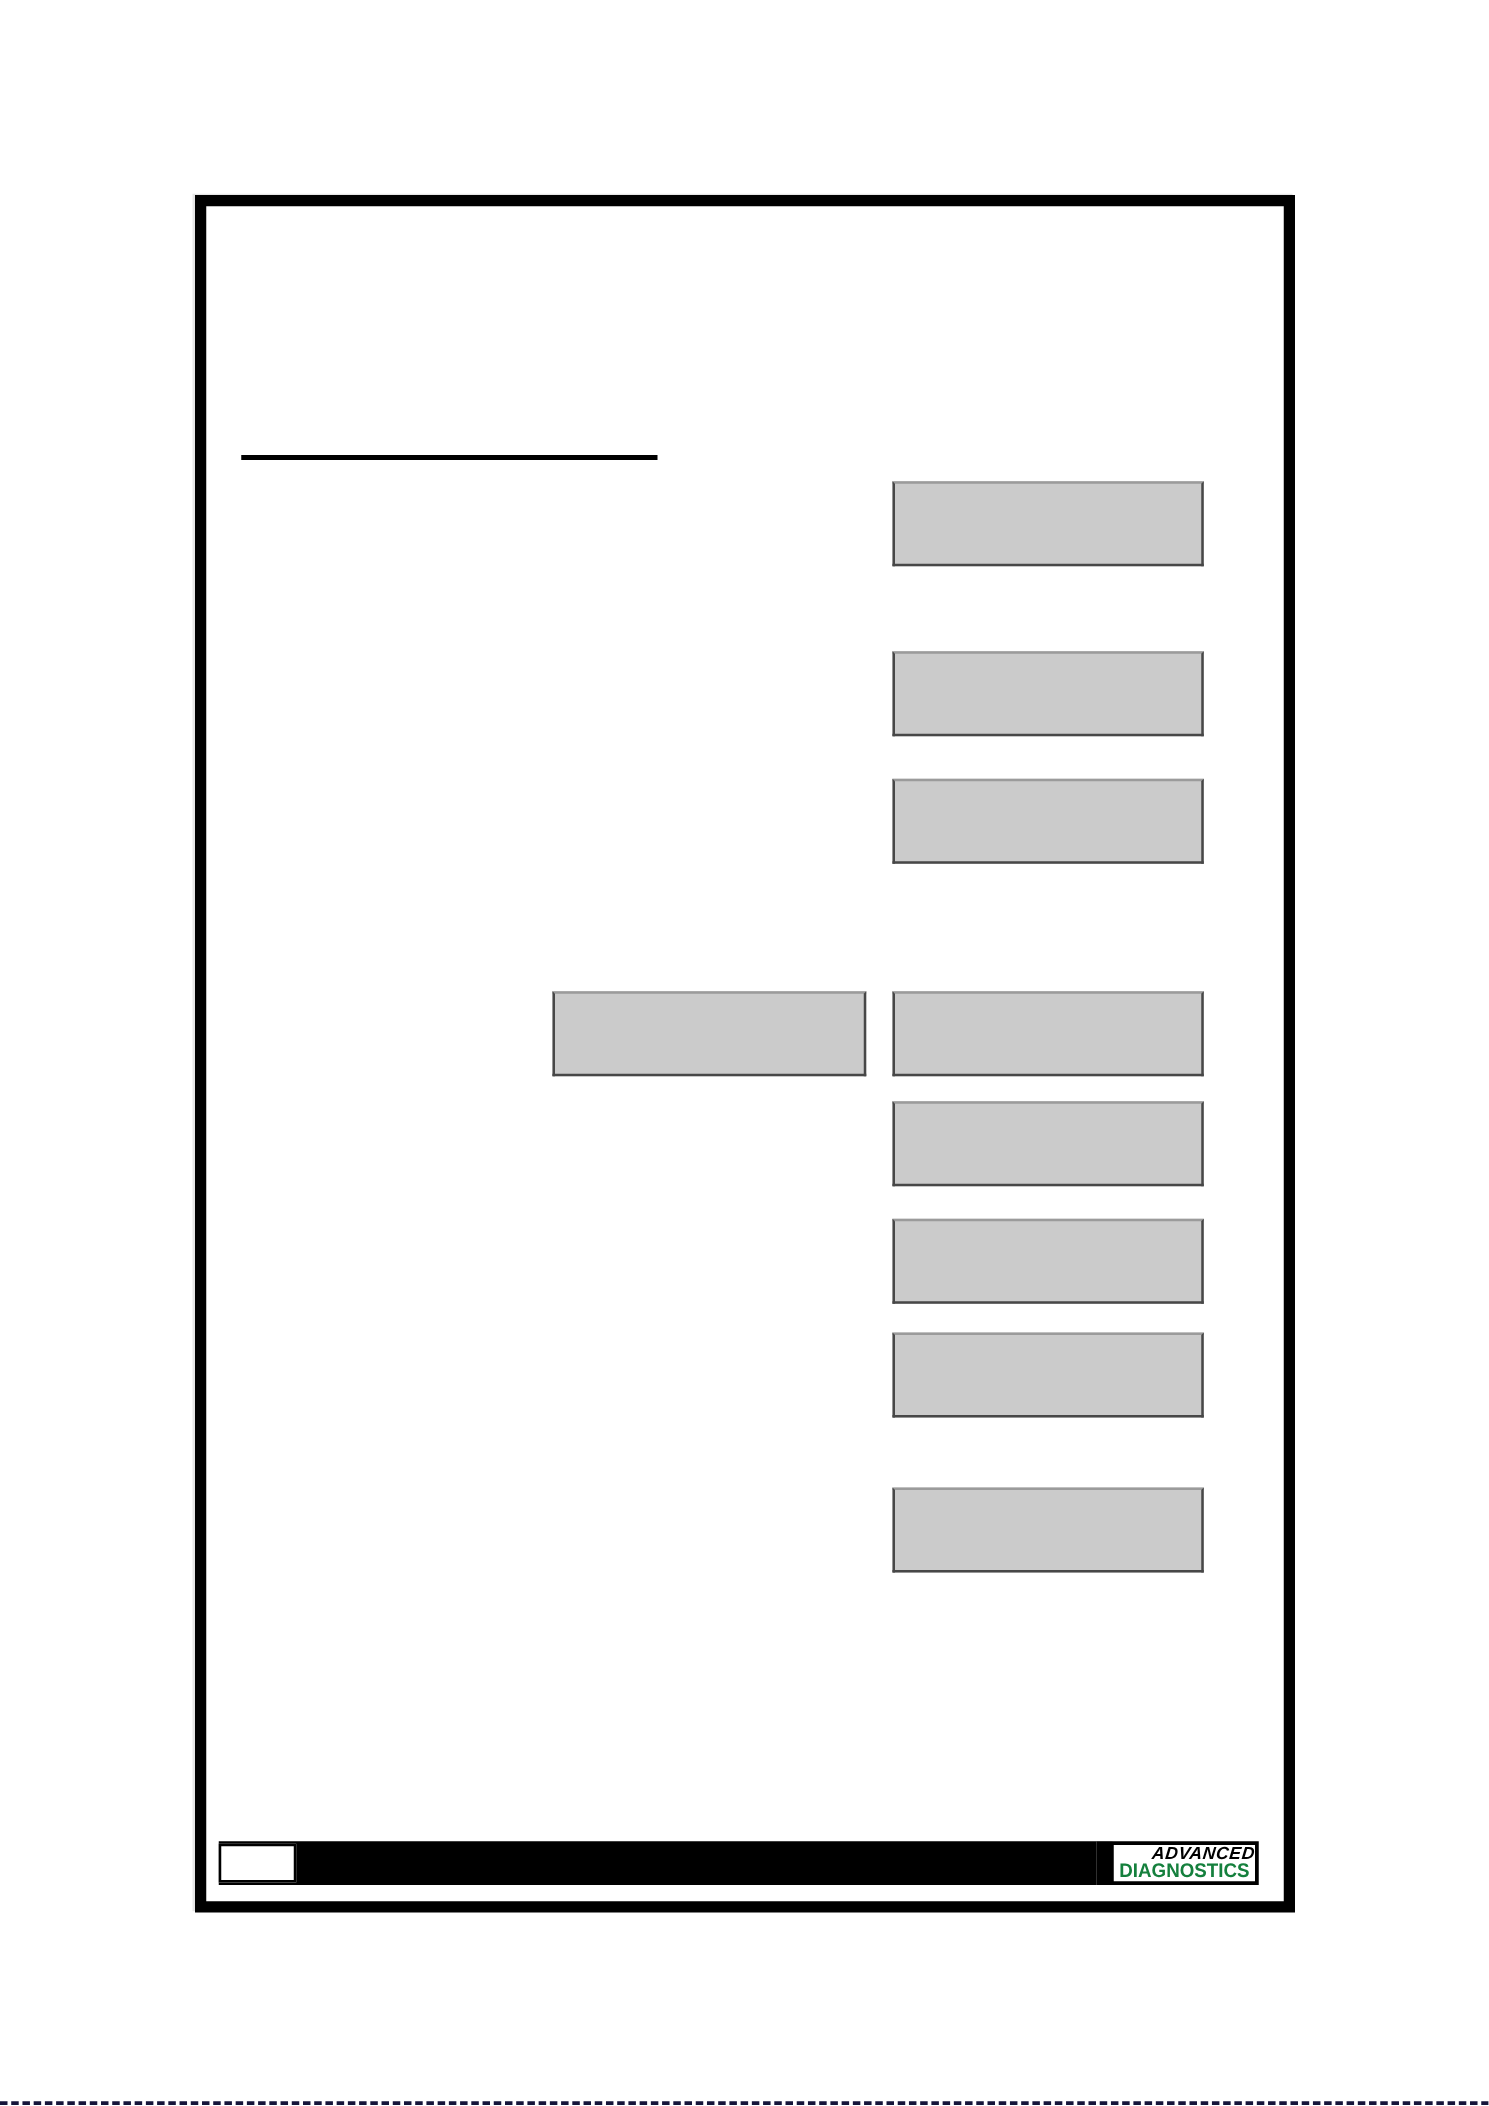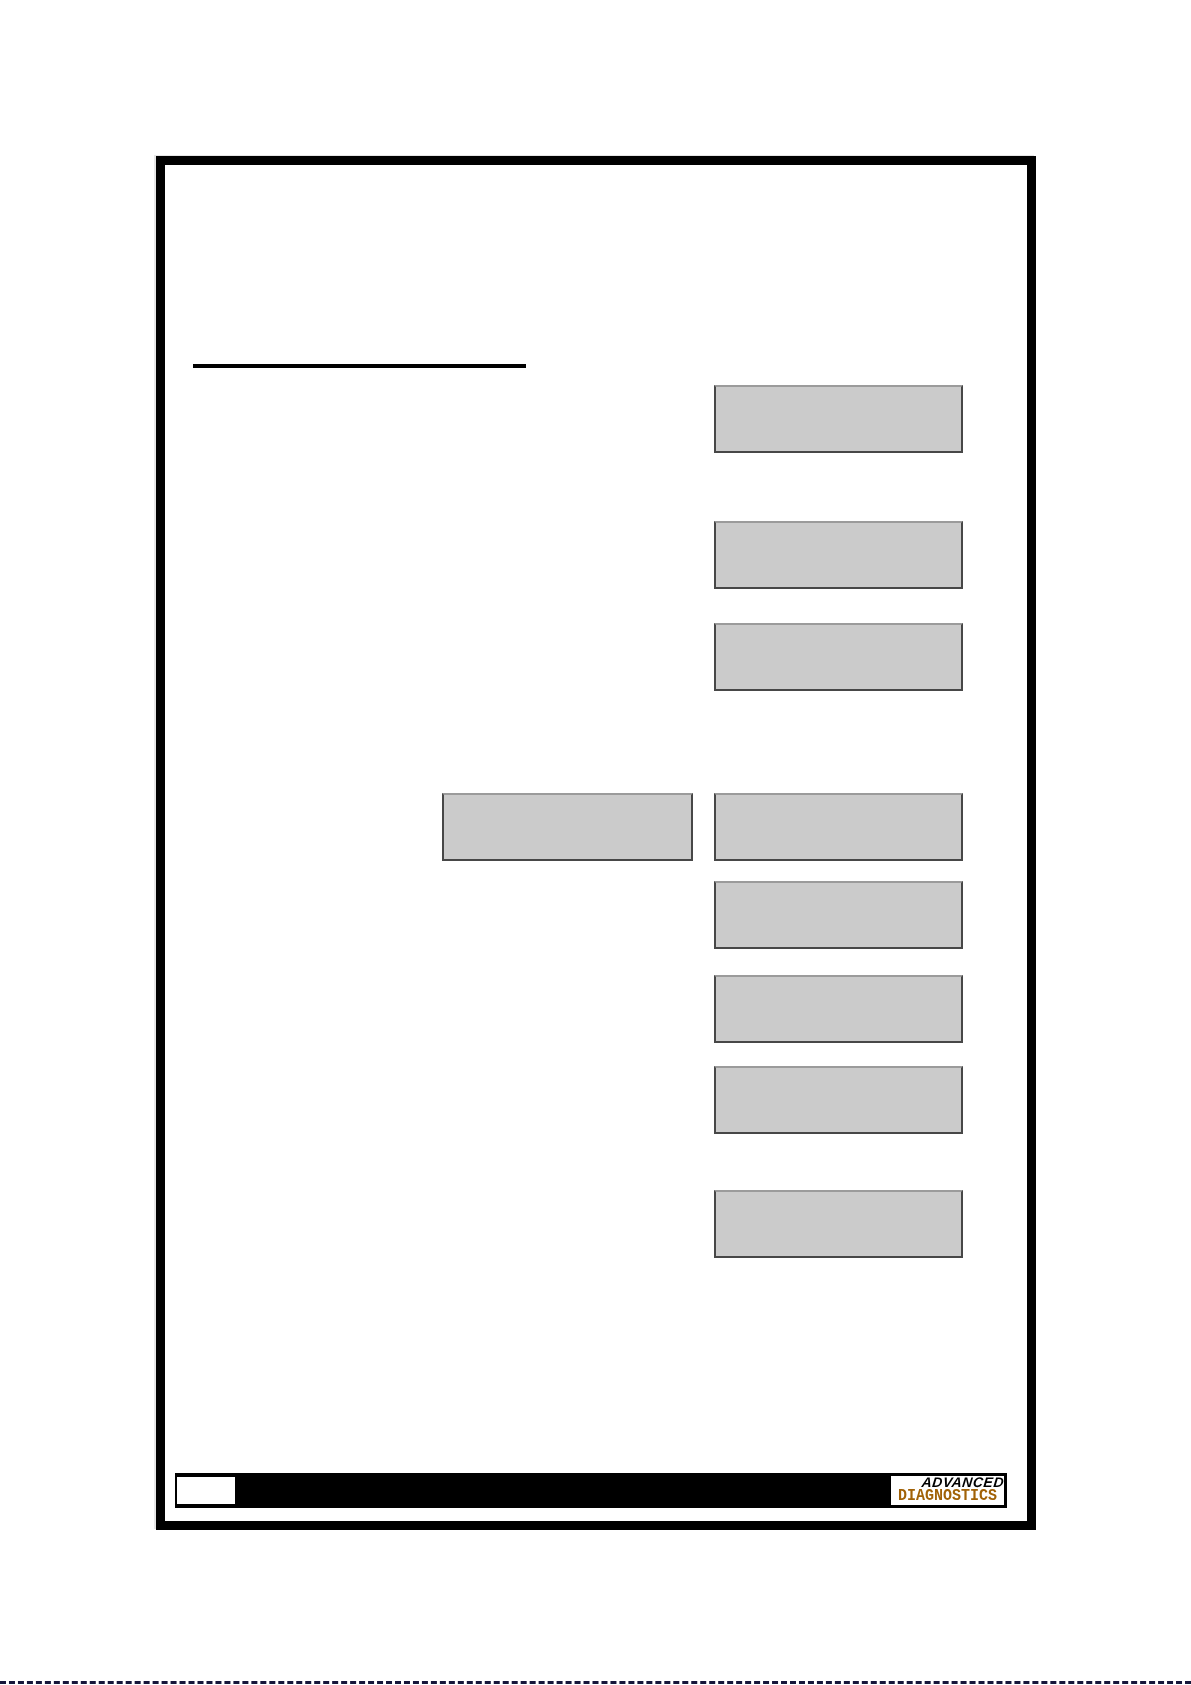--- a/index.html
+++ b/index.html
@@ -91,26 +91,26 @@
     font-size: 14px;
     line-height: 13px;
     letter-spacing: 0.5px;
     text-align: right;
     color: #000000;
     transform: skewX(-6deg);
     white-space: nowrap;
   }
   .logo-line2 {
     display: block;
-    font-family: Liberation Mono, monospace;
+    font-family: Liberation Sans, sans-serif;
     font-weight: bold;
     font-size: 15px;
     line-height: 15px;
     text-align: center;
-    color: #a16207;
+    color: #15803d;
     letter-spacing: 0px;
     white-space: nowrap;
     transform: scaleY(1.05);
   }
   
   .bottom-dashed-line {
     position: absolute;
     left: 0;
     top: 1681px;
     width: 1191px;

